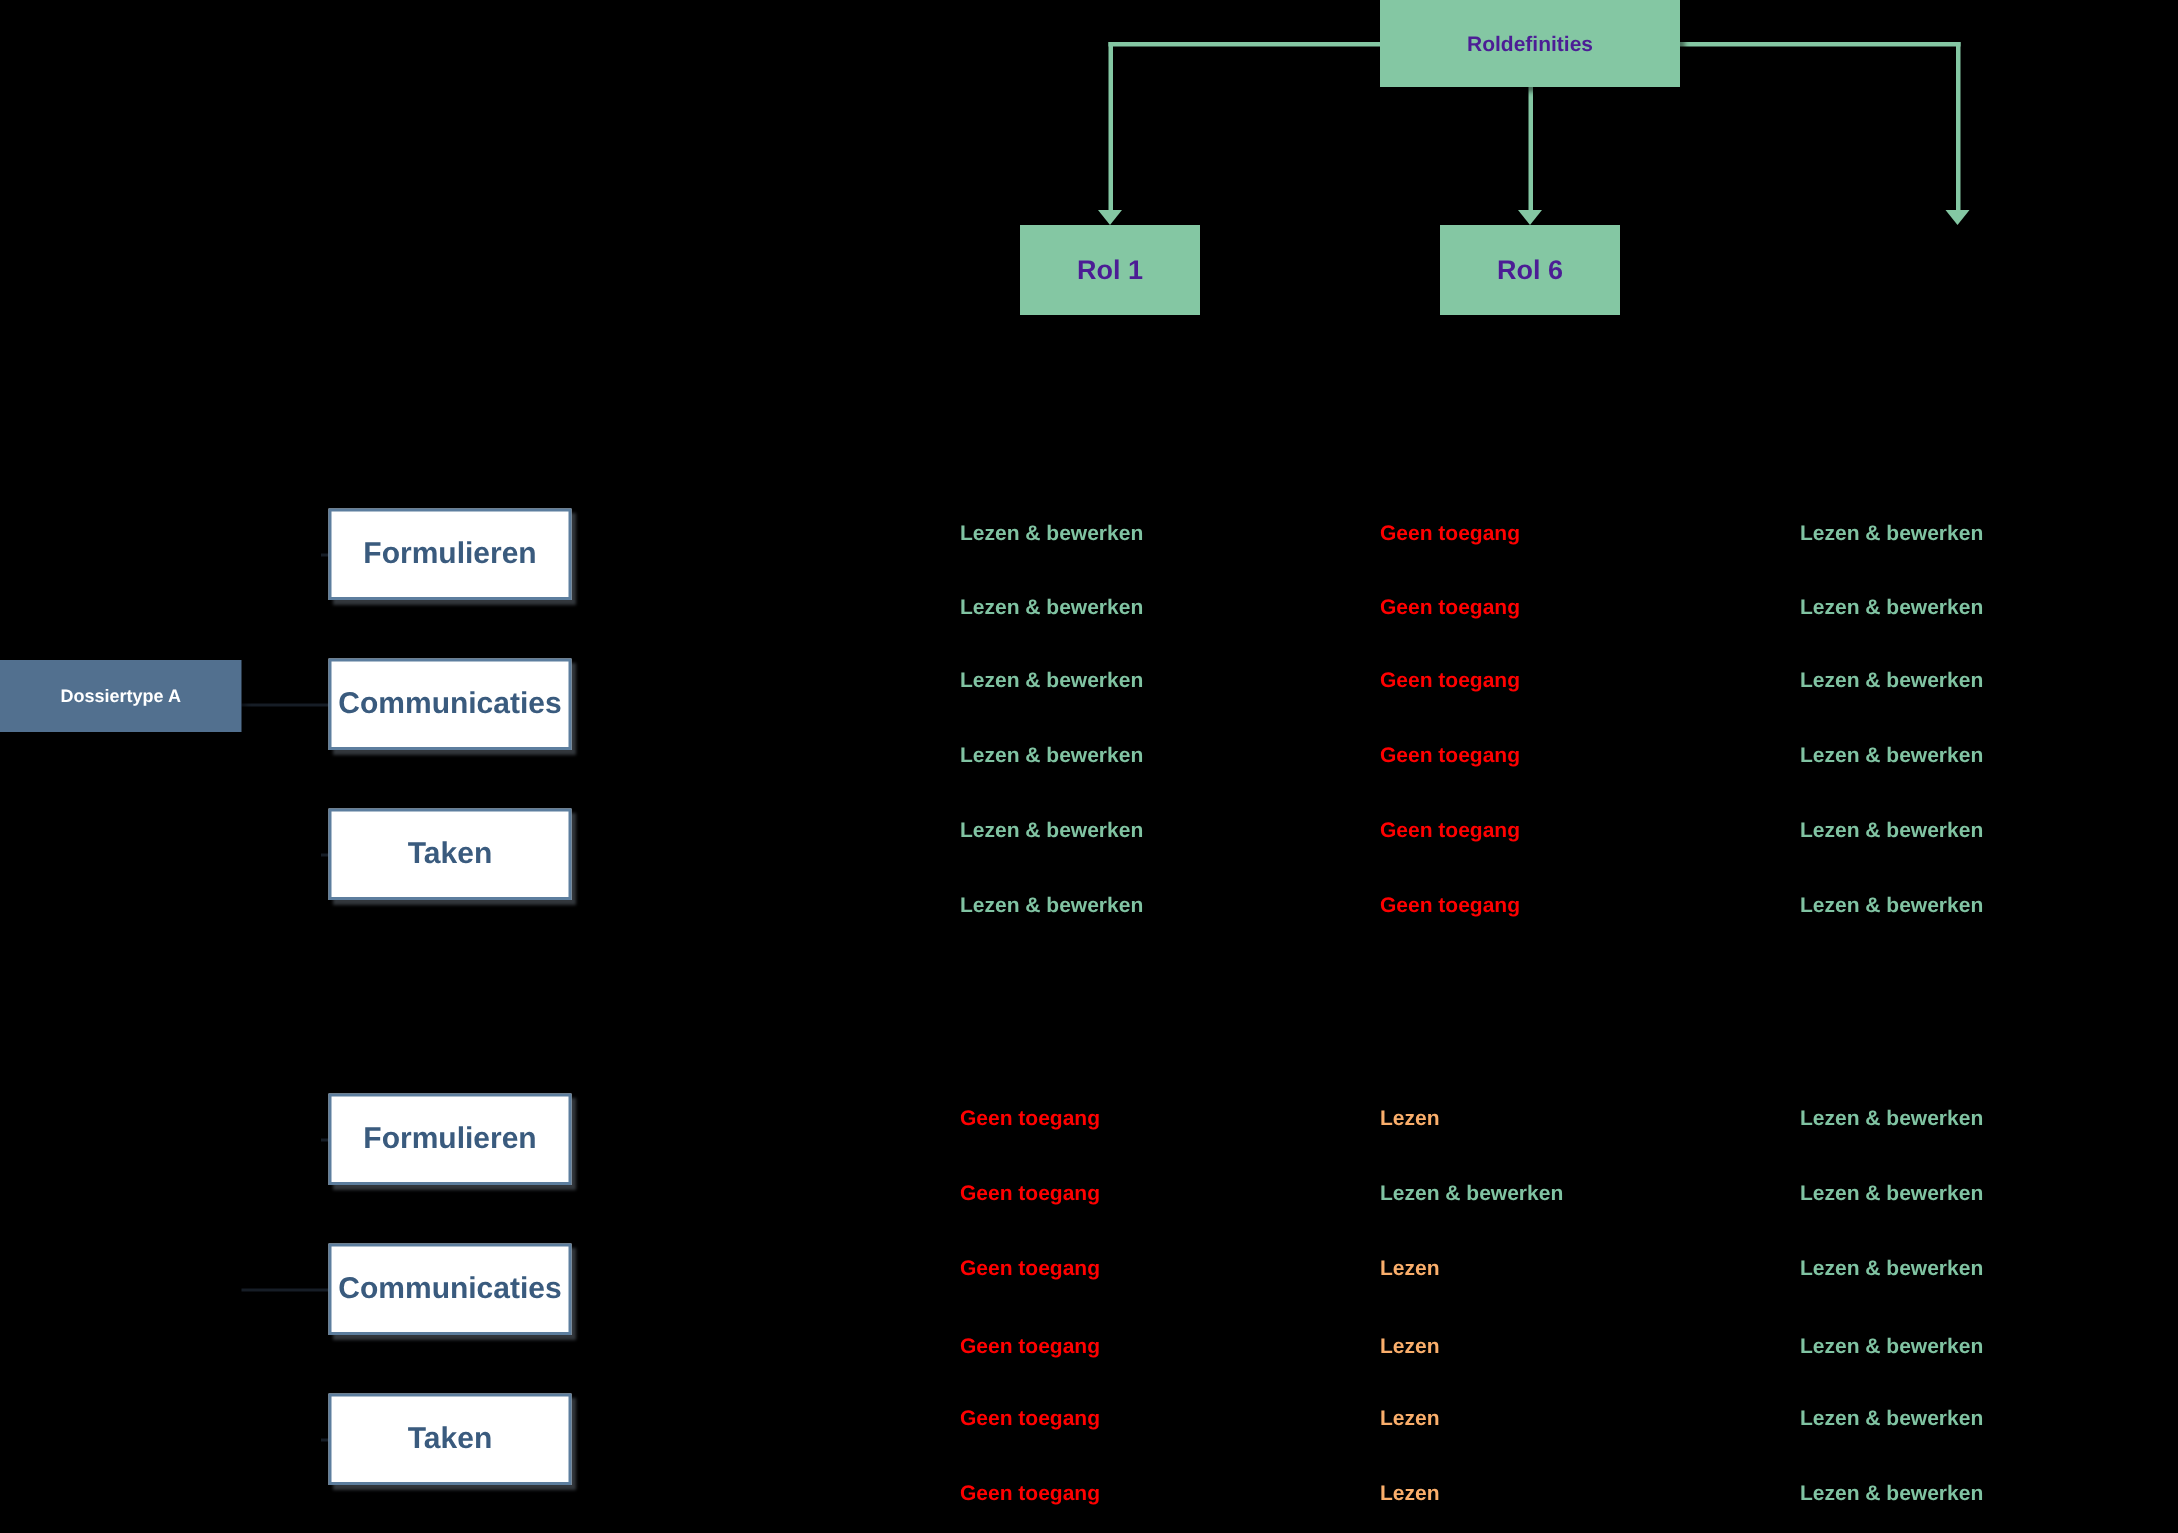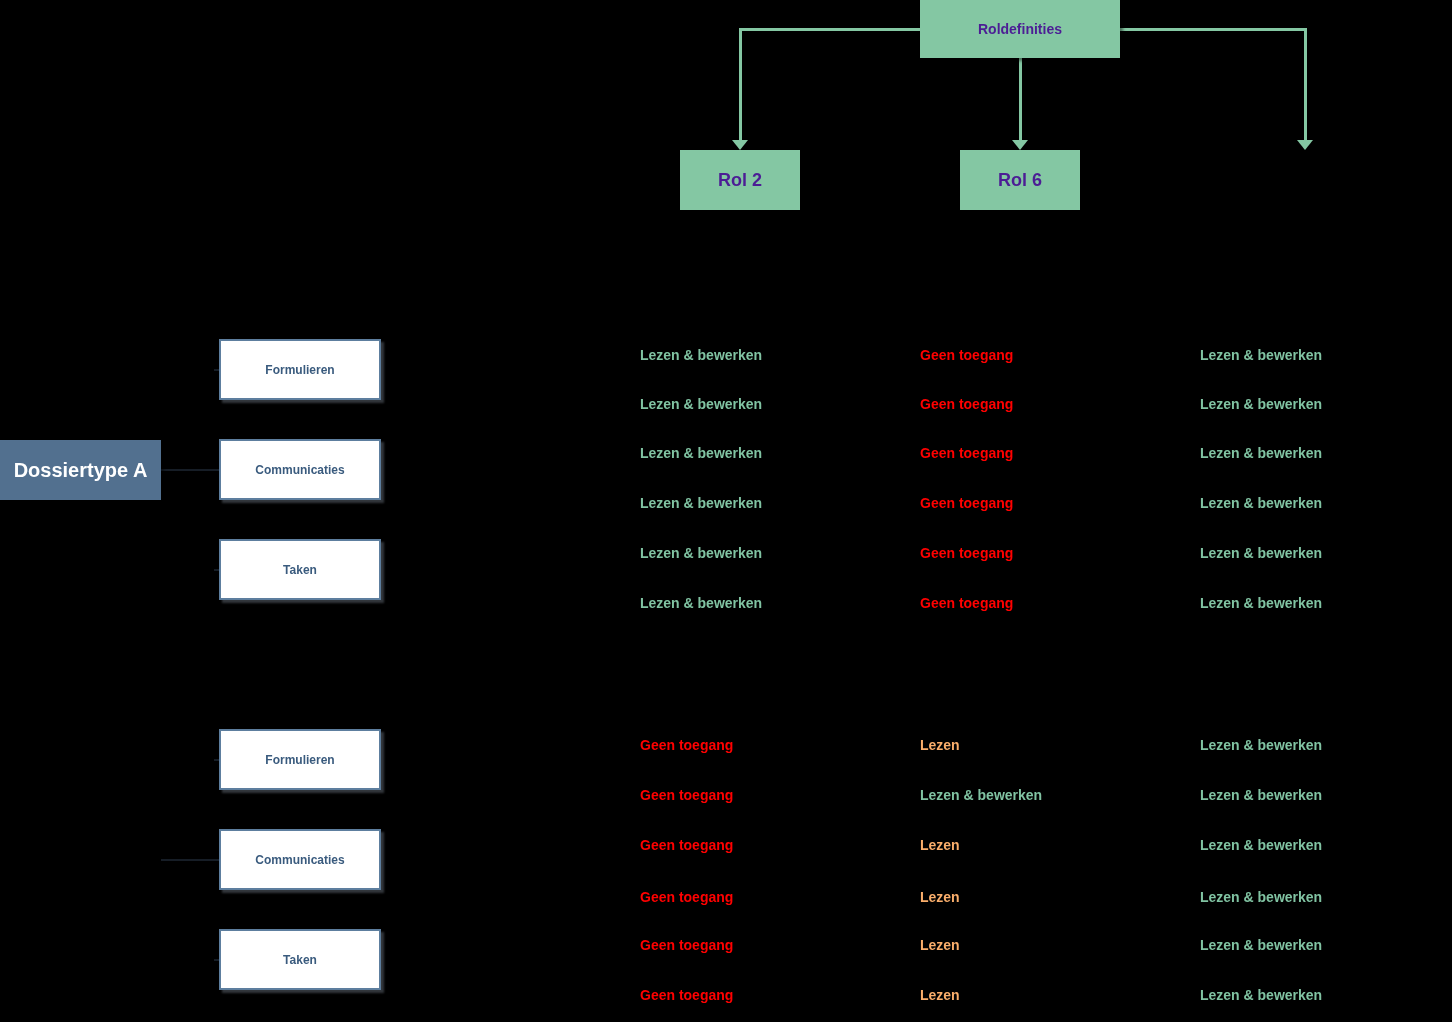--- a/index.html
+++ b/index.html
@@ -10,30 +10,30 @@
   
   .gnode{
     position:absolute;background:var(--green);color:#4c1d95;font-weight:bold;
     display:flex;align-items:center;justify-content:center;text-align:center;
     box-shadow:3px 3px 3px rgba(0,0,0,0.45);
   }
   .root{left:920px;top:0;width:200px;height:58px;font-size:14px;}
   .role{top:150px;width:120px;height:60px;font-size:18px;}
   
   .snode{
-    position:absolute;left:0;width:161px;height:60px;background:var(--slate);
-    color:#fff;font-weight:bold;font-size:20px;
+    position:absolute;left:0;width:161px;height:48px;background:var(--slate);
+    color:#fff;font-weight:bold;font-size:12px;
     display:flex;align-items:center;justify-content:center;
     box-shadow:3px 3px 3px rgba(0,0,0,0.45);
   }
   
   .cat{
     position:absolute;left:219px;width:158px;height:57px;background:#fff;
     border:2px solid var(--boxborder);color:var(--boxtext);
-    font-weight:bold;font-size:12px;
+    font-weight:bold;font-size:20px;
     display:flex;align-items:center;justify-content:center;
     box-shadow:3px 3px 2px rgba(110,120,130,0.45);
   }
   
   .cell{
     position:absolute;width:200px;height:14px;line-height:14px;
     text-align:left;font-weight:bold;font-size:14px;white-space:nowrap;
   }
   .c1{left:640px}.c2{left:920px}.c3{left:1200px}
   .rA1{top:348px}.rA2{top:397px}.rA3{top:446px}.rA4{top:496px}.rA5{top:546px}.rA6{top:596px}
@@ -65,21 +65,21 @@
   <div class="arrowhead" style="left:1297px;top:140px"></div>
 
   <div class="dline" style="left:161px;top:469px;width:58px"></div>
   <div class="dline" style="left:161px;top:859px;width:58px"></div>
   <div class="dline" style="left:214px;top:369px;width:5px"></div>
   <div class="dline" style="left:214px;top:569px;width:5px"></div>
   <div class="dline" style="left:214px;top:759px;width:5px"></div>
   <div class="dline" style="left:214px;top:959px;width:5px"></div>
 
   <div class="gnode root">Roldefinities</div>
-  <div class="gnode role" style="left:680px">Rol 2</div>
+  <div class="gnode role" style="left:680px">Rol 1</div>
   <div class="gnode role" style="left:960px">Rol 6</div>
 
   <div class="snode" style="top:440px">Dossiertype A</div>
 
   <div class="cat" style="top:339px">Formulieren</div>
   <div class="cat" style="top:439px">Communicaties</div>
   <div class="cat" style="top:539px">Taken</div>
 
   <div class="cat" style="top:729px">Formulieren</div>
   <div class="cat" style="top:829px">Communicaties</div>

